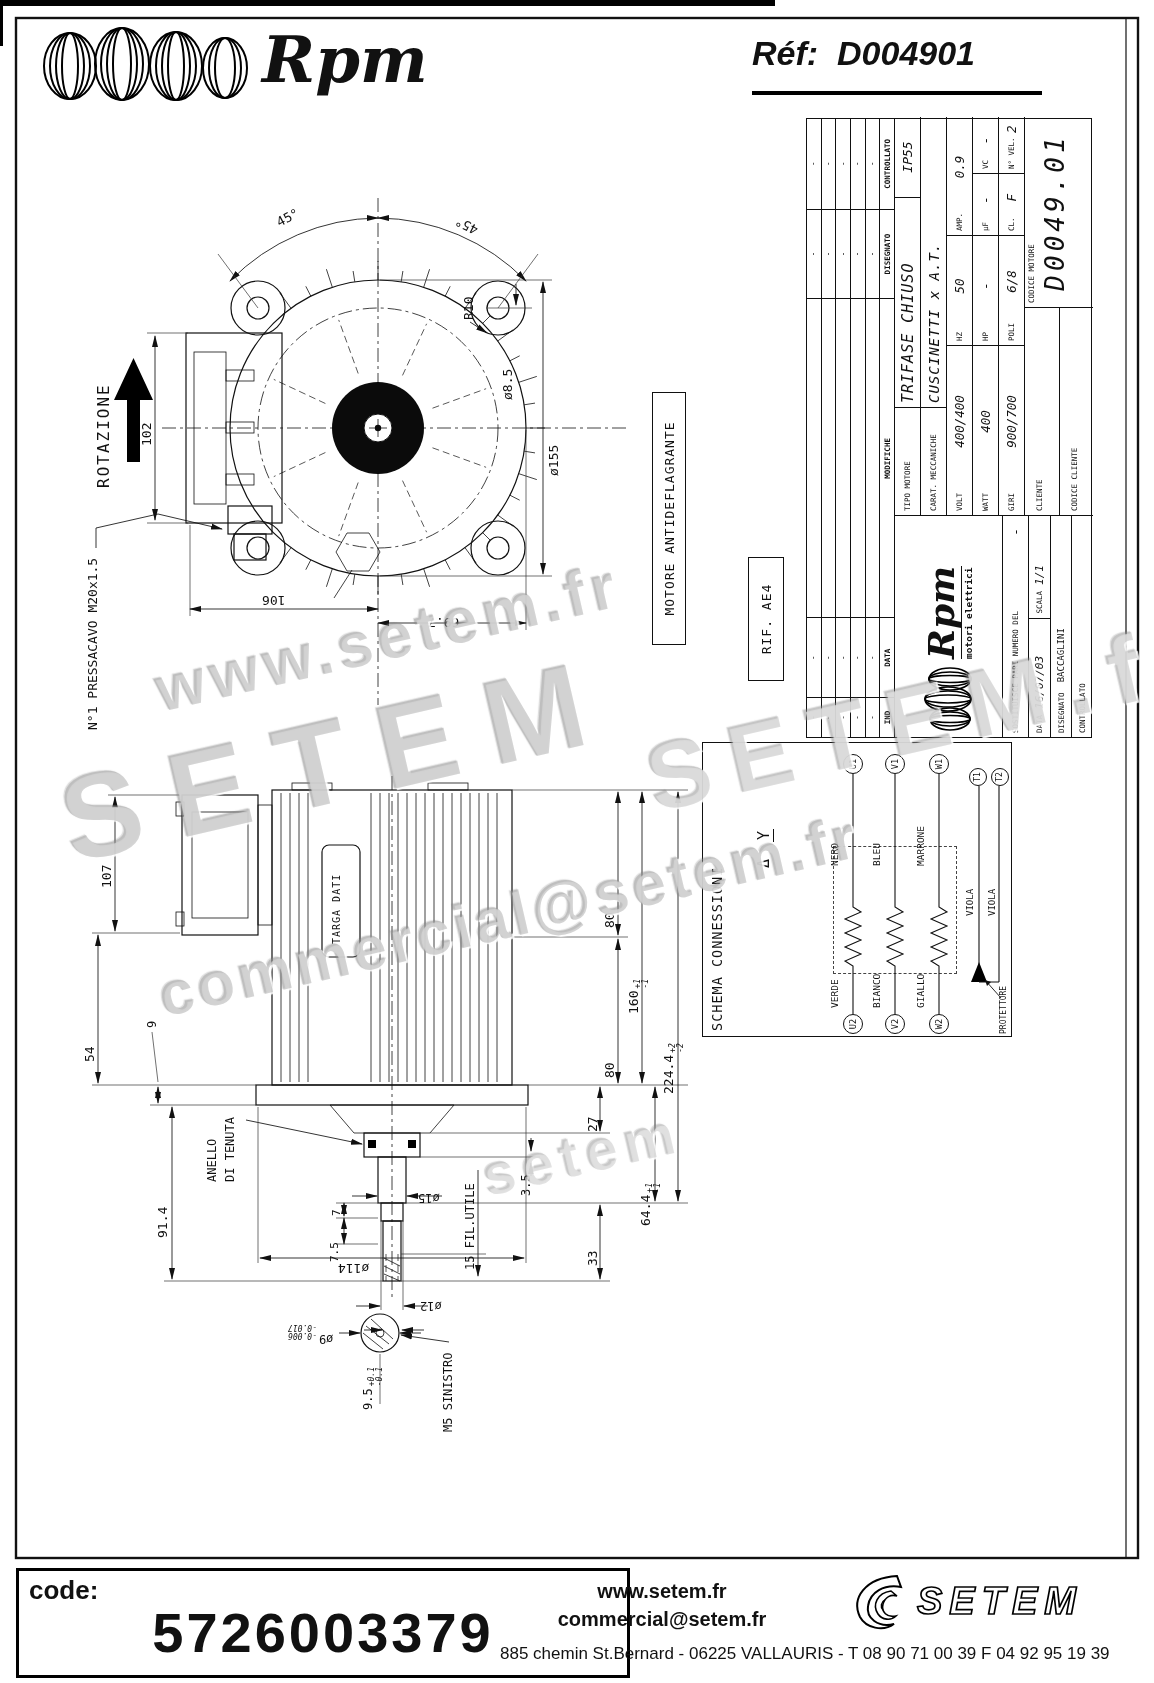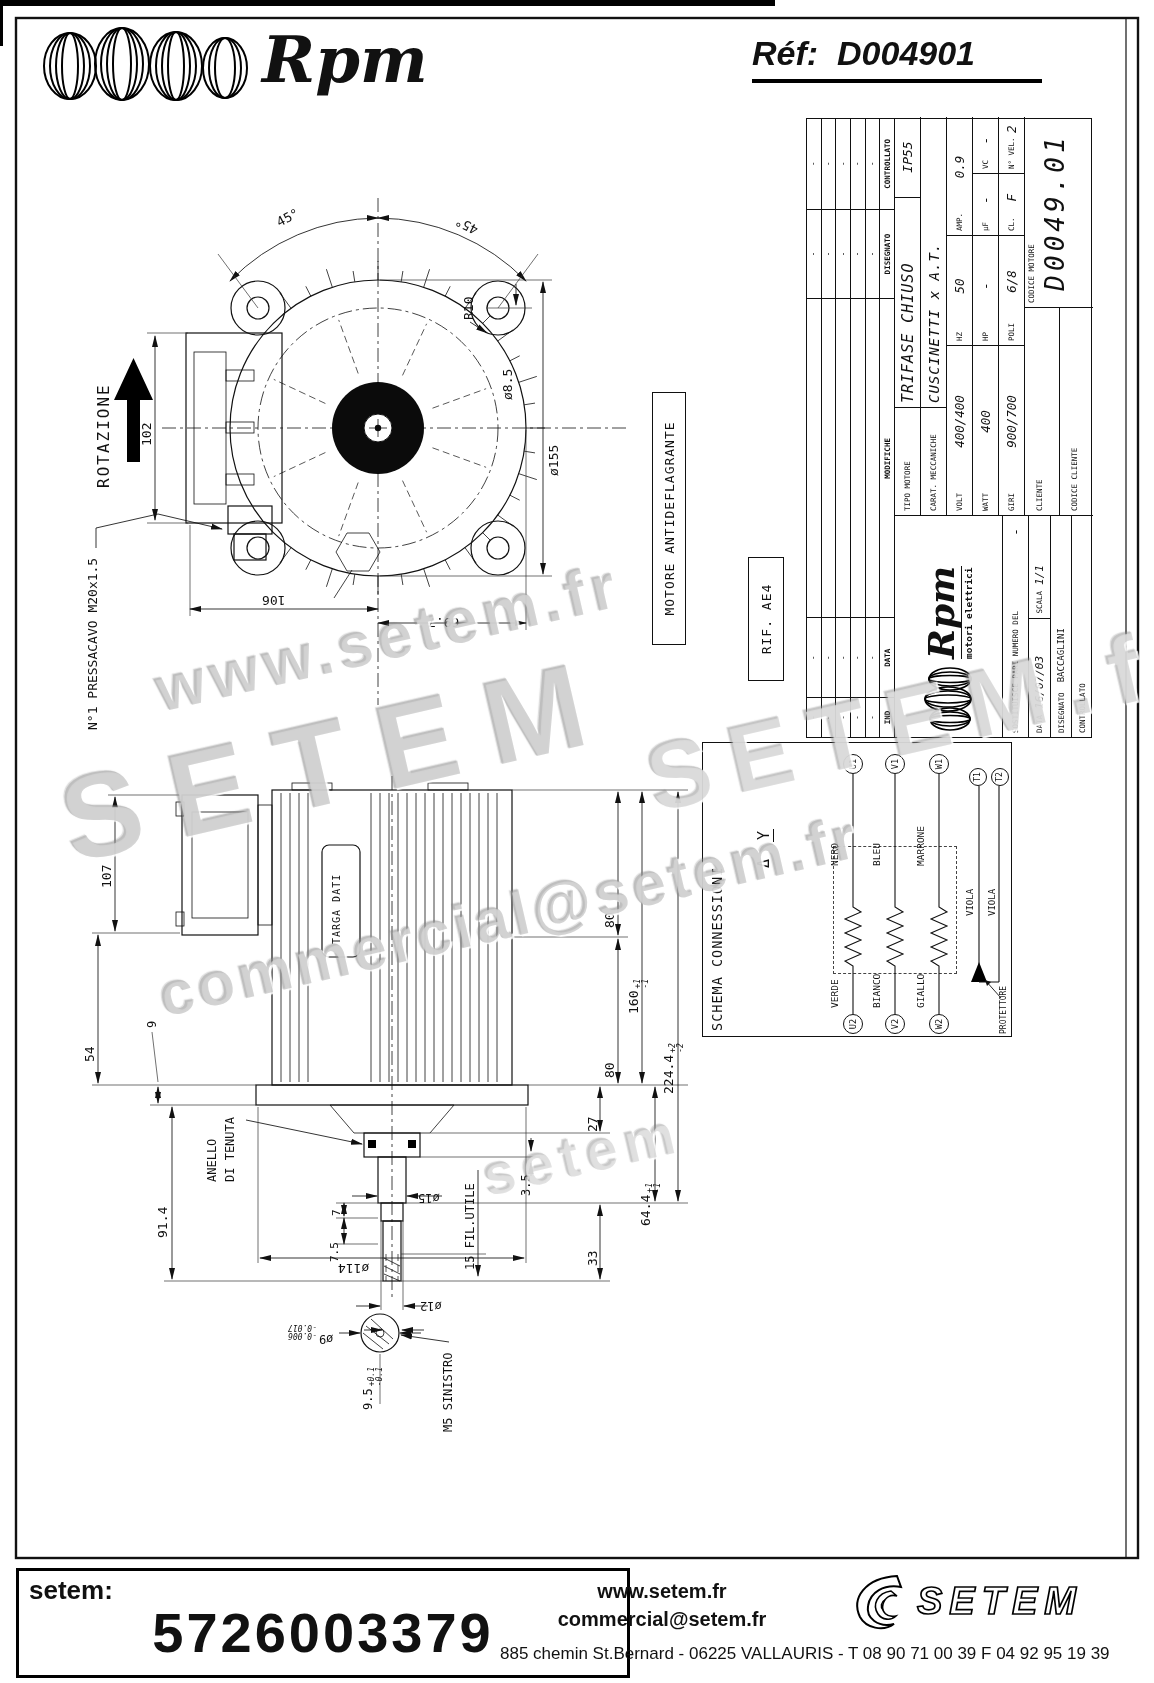--- a/index.html
+++ b/index.html
@@ -46,21 +46,21 @@
   .term{position:absolute;width:20px;height:20px;border:1.2px solid #111;border-radius:50%;
         font-size:8.5px;line-height:18px;text-align:center;background:#fff;}
   .wm{position:absolute;font-family:"Liberation Sans",sans-serif;font-weight:bold;white-space:nowrap;
       color:rgba(148,148,148,0.40);z-index:6;
       text-shadow:2px 2px 1px rgba(255,255,255,0.9),-1px -1px 1px rgba(110,110,110,0.25);}
   
   .hdr-rpm{position:absolute;left:262px;top:22px;font-family:"DejaVu Serif",serif;font-style:italic;
            font-weight:bold;font-size:64px;z-index:7;}
   .hdr-ref{position:absolute;left:752px;top:34px;width:290px;z-index:7;text-align:left;
            font-family:"Liberation Sans",sans-serif;font-style:italic;font-weight:bold;font-size:34px;
-           border-bottom:4px solid #000;padding-bottom:6px;}
+           border-bottom:4px solid #000;padding-bottom:18px;}
   .codebox{position:absolute;left:16px;top:1568px;width:608px;height:104px;border:3px solid #000;z-index:7;
            font-family:"Liberation Sans",sans-serif;}
   .ft{font-family:"Liberation Sans",sans-serif;z-index:7;}
 </style>
 </head>
 <body>
 
 <div id="page">
 
   <div class="abs" style="left:0;top:0;width:775px;height:6px;background:#000;"></div>
@@ -534,21 +534,21 @@
       </svg>
   </div>
 
   <div class="wm" style="left:150px;top:600px;font-size:64px;transform:rotate(-13deg);letter-spacing:0.08em;">www.setem.fr</div>
   <div class="wm" style="left:55px;top:690px;font-size:120px;transform:rotate(-13deg);letter-spacing:0.25em;">SETEM</div>
   <div class="wm" style="left:150px;top:880px;font-size:62px;transform:rotate(-13deg);letter-spacing:0.06em;">commercial@setem.fr</div>
   <div class="wm" style="left:640px;top:660px;font-size:96px;transform:rotate(-13deg);letter-spacing:0.2em;color:rgba(150,150,150,0.32);">SETEM.fr</div>
   <div class="wm" style="left:480px;top:1120px;font-size:58px;transform:rotate(-13deg);letter-spacing:0.12em;color:rgba(150,150,150,0.28);">setem</div>
 
   <div class="codebox">
-    <div style="font-size:26px;font-weight:bold;padding:4px 0 0 10px;">setem:</div>
+    <div style="font-size:26px;font-weight:bold;padding:4px 0 0 10px;">code:</div>
     <div style="font-size:56px;font-weight:bold;text-align:center;margin-top:-6px;letter-spacing:3px;">5726003379</div>
   </div>
   <div class="abs ft" style="left:512px;top:1580px;width:300px;text-align:center;font-size:20px;font-weight:bold;">www.setem.fr</div>
   <div class="abs ft" style="left:512px;top:1608px;width:300px;text-align:center;font-size:20px;font-weight:bold;">commercial@setem.fr</div>
   <div class="abs ft" style="left:500px;top:1644px;width:640px;font-size:17px;white-space:nowrap;">885 chemin St.Bernard  -  06225 VALLAURIS  -  T 08 90 71 00 39   F 04 92 95 19 39</div>
   <svg class="abs" style="left:845px;top:1570px;z-index:7;" width="300" height="62" viewBox="0 0 300 62">
     <g>
       <path d="M52,6 C20,8 6,28 15,47 C21,58 38,62 49,54 C33,58 21,48 23,36 C25,22 39,14 56,17 Z" fill="none" stroke="#000" stroke-width="2"></path>
       <path d="M46,21 C32,23 27,35 33,44 C37,50 46,51 51,46 C42,48 36,42 38,34 C40,27 46,24 52,26 Z" fill="none" stroke="#000" stroke-width="1.6"></path>
       <path d="M40,30 C36,32 35,37 38,40" fill="none" stroke="#000" stroke-width="1.4"></path>

